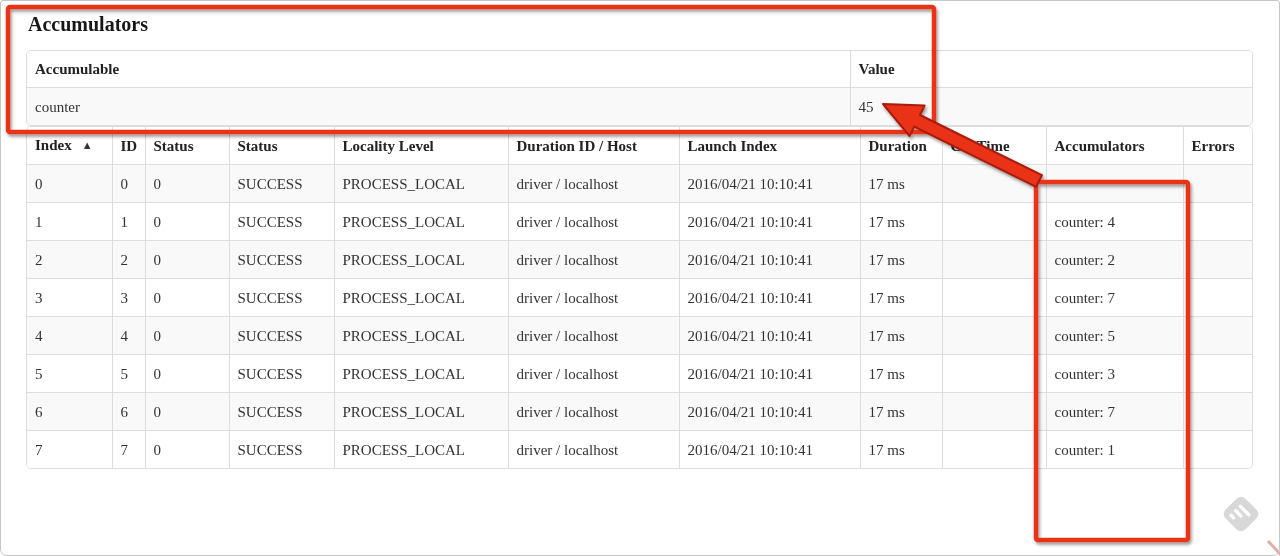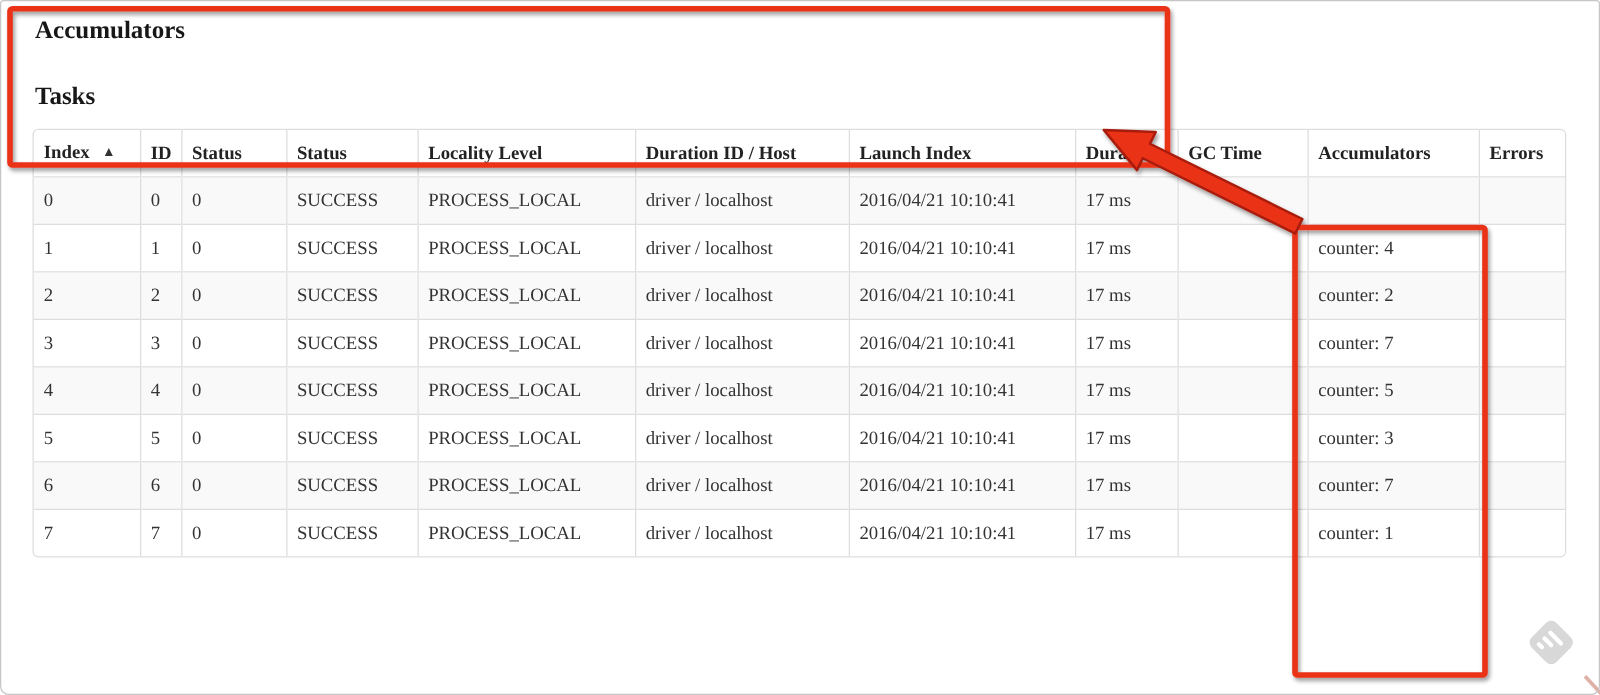--- a/index.html
+++ b/index.html
@@ -40,22 +40,41 @@
 </style>
 </head>
 <body>
 
 <div class="frame"></div>
 
 <div class="page">
 
   <h2 class="sec" id="accum-title">Accumulators</h2>
 
-
-  <h2 class="sec" id="tasks-title">Tasks</h2>
+  <div class="tbl-wrap">
+    <table>
+      <colgroup>
+          <col style="width:823px">
+          <col style="width:404px">
+        </colgroup>
+      <thead>
+        <tr>
+          <th>Accumulable</th>
+          <th>Value</th>
+        </tr>
+      </thead>
+      <tbody>
+        <tr>
+          <td>counter</td>
+          <td>45</td>
+        </tr>
+      </tbody>
+    </table>
+  </div>
+
 
   <div class="tbl-wrap">
     <table>
       <colgroup>
         <col style="width:85px">
           <col style="width:33px">
           <col style="width:84px">
         <col style="width:105px">
           <col style="width:174px">
           <col style="width:171px">

